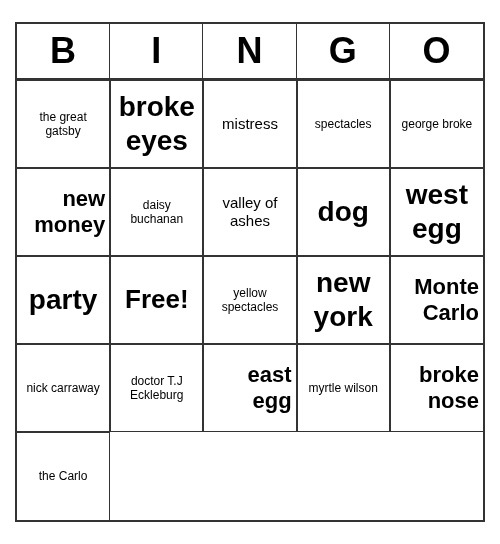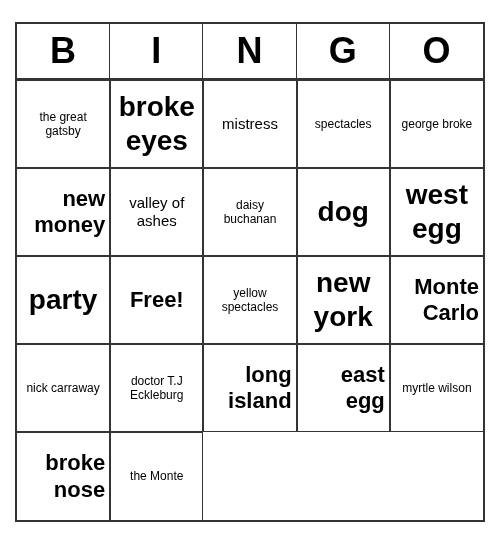--- a/index.html
+++ b/index.html
@@ -63,21 +63,21 @@
     .large-text {
       font-size: 22px;
       font-weight: bold;
       text-align: right;
     }
     .xlarge-text {
       font-size: 28px;
       font-weight: bold;
     }
     .free-cell {
-      font-size: 22px;
+      font-size: 26px;
       font-weight: bold;
     }
   </style>
 </head>
 <body>
 
 <div class="bingo-card">
   <div class="bingo-header">
   <div class="bingo-header-cell">B</div>
       <div class="bingo-header-cell">I</div>
@@ -98,24 +98,24 @@
       <div class="bingo-cell">
         <span class="small-text">spectacles</span>
       </div>
       <div class="bingo-cell">
         <span class="small-text">george broke</span>
       </div>
       <div class="bingo-cell">
         <span class="large-text">new money</span>
       </div>
       <div class="bingo-cell">
-        <span class="medium-text">valley of ashes</span>
+        <span class="small-text">daisy buchanan</span>
       </div>
       <div class="bingo-cell">
-        <span class="small-text">daisy buchanan</span>
+        <span class="medium-text">valley of ashes</span>
       </div>
       <div class="bingo-cell">
         <span class="xlarge-text">dog</span>
       </div>
       <div class="bingo-cell">
         <span class="xlarge-text">west egg</span>
       </div>
       <div class="bingo-cell">
         <span class="xlarge-text">party</span>
       </div>
@@ -131,28 +131,25 @@
       <div class="bingo-cell">
         <span class="large-text">Monte Carlo</span>
       </div>
       <div class="bingo-cell">
         <span class="small-text">nick carraway</span>
       </div>
       <div class="bingo-cell">
         <span class="small-text">doctor T.J Eckleburg</span>
       </div>
       <div class="bingo-cell">
-        <span class="large-text">long island</span>
-      </div>
-      <div class="bingo-cell">
         <span class="large-text">east egg</span>
       </div>
       <div class="bingo-cell">
         <span class="small-text">myrtle wilson</span>
       </div>
       <div class="bingo-cell">
         <span class="large-text">broke nose</span>
       </div>
       <div class="bingo-cell">
-        <span class="small-text">the Monte</span>
+        <span class="small-text">the Carlo</span>
       </div>
     </div>
 </div>
 
 </body></html>

